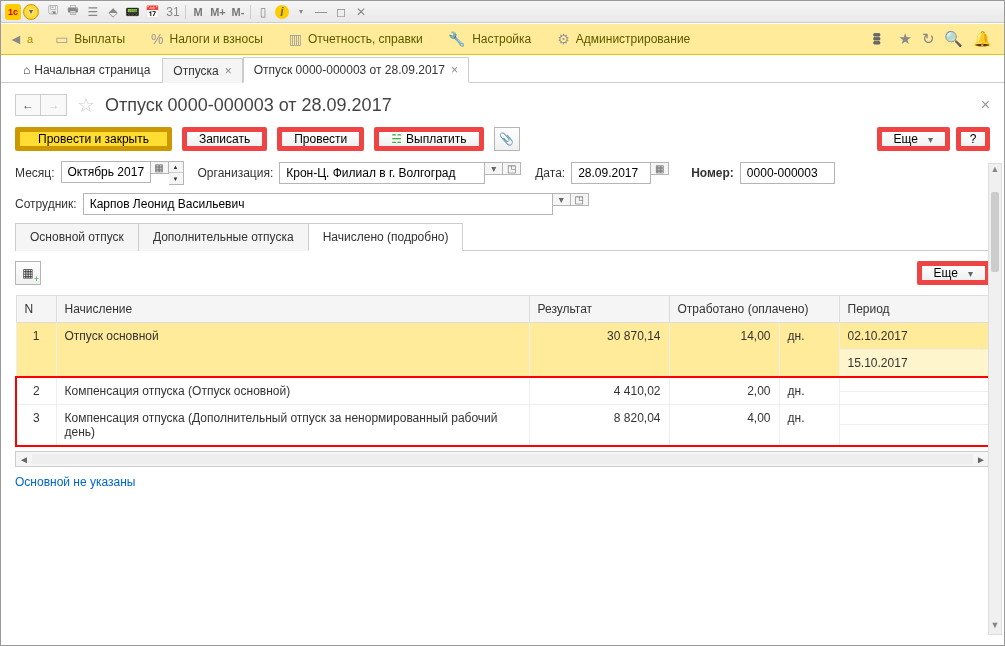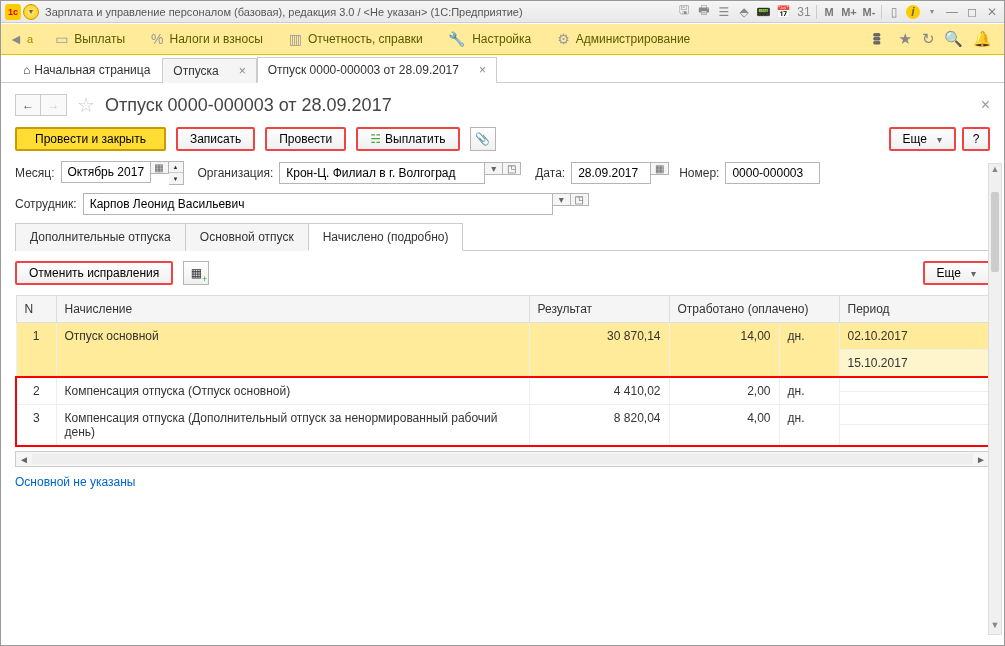--- a/index.html
+++ b/index.html
@@ -16,32 +16,32 @@
 .titlebar .tb-icons .info { background: #ffcc00; border-radius: 50%; width: 14px; height: 14px; color: #666; font-style: italic; font-weight: bold; }
 .menubar { height: 32px; background: #ffeb99; border-top: 1px solid #fff; border-bottom: 1px solid #e6c200; display: flex; align-items: center; padding: 0 6px; gap: 2px; }
 .menubar .nav-arrow { width: 18px; height: 18px; display: inline-flex; align-items: center; justify-content: center; color: #888; cursor: pointer; font-size: 14px; }
 .menubar .mitem { display: flex; align-items: center; gap: 6px; padding: 4px 12px; color: #5a5a00; cursor: pointer; font-size: 12px; }
 .menubar .micon { font-size: 14px; color: #999; }
 .menubar .right-icons { margin-left: auto; display: flex; gap: 10px; align-items: center; padding-right: 6px; }
 .menubar .right-icons span { color: #888; font-size: 15px; cursor: pointer; }
 .menubar .right-icons .apps { letter-spacing: -3px; font-size: 8px; line-height: 4px; width: 16px; color: #666; }
 .tabbar { height: 28px; border-bottom: 1px solid #ccc; display: flex; align-items: flex-end; padding: 0 10px; gap: 0; background: #fff; }
 .tabbar .hometab { display: flex; align-items: center; gap: 4px; padding: 5px 12px; cursor: pointer; font-size: 12px; }
-.tabbar .tab { display: flex; align-items: center; gap: 20px; padding: 5px 10px; border: 1px solid #ccc; border-bottom: none; background: #f5f5f5; cursor: pointer; margin-bottom: -1px; font-size: 12px; }
+.tabbar .tab { display: flex; align-items: center; gap: 6px; padding: 5px 10px; border: 1px solid #ccc; border-bottom: none; background: #f5f5f5; cursor: pointer; margin-bottom: -1px; font-size: 12px; }
 .tabbar .tab.active { background: #fff; border-bottom: 1px solid #fff; }
 .tabbar .tab .x { color: #888; cursor: pointer; }
 .content { flex: 1; padding: 10px 14px; overflow: hidden; position: relative; }
 .doc-header { display: flex; align-items: center; gap: 10px; margin-bottom: 10px; }
 .nav-btn { width: 26px; height: 22px; border: 1px solid #ccc; background: #f9f9f9; display: inline-flex; align-items: center; justify-content: center; cursor: pointer; color: #555; }
 .nav-btn.disabled { color: #ccc; }
 .star { font-size: 20px; color: #ccc; cursor: pointer; }
 .doc-title { font-size: 18px; color: #444; }
 .close-doc { margin-left: auto; font-size: 16px; color: #999; cursor: pointer; }
 .toolbar-row { display: flex; align-items: center; gap: 10px; margin-bottom: 10px; }
-.btn { border: 2px solid #ef4444; background: linear-gradient(#fefefe,#f0f0f0); padding: 4px 12px; cursor: pointer; font-size: 12px; border-radius: 2px; display: inline-flex; align-items: center; gap: 4px; height: 24px; }
+.btn { border: 5px solid #ef4444; background: linear-gradient(#fefefe,#f0f0f0); padding: 4px 12px; cursor: pointer; font-size: 12px; border-radius: 2px; display: inline-flex; align-items: center; gap: 4px; height: 24px; }
 .btn.primary { background: #ffdd33; border-color: #cc9900; font-weight: normal; padding: 4px 18px; }
 .btn.dd::after { content: "▾"; margin-left: 6px; color: #666; font-size: 10px; }
 .iconbtn { width: 26px; height: 24px; border: 1px solid #b5b5b5; background: linear-gradient(#fefefe,#f0f0f0); display: inline-flex; align-items: center; justify-content: center; cursor: pointer; }
 .form-row { display: flex; align-items: center; gap: 6px; margin-bottom: 8px; font-size: 12px; flex-wrap: nowrap; }
 .form-row label { white-space: nowrap; }
 .input-group { display: flex; align-items: flex-start; }
 .input { border: 1px solid #b5b5b5; padding: 3px 6px; font-size: 12px; height: 22px; }
 .input-btn { width: 18px; border: 1px solid #b5b5b5; border-left: none; background: #f5f5f5; display: inline-flex; align-items: center; justify-content: center; font-size: 10px; cursor: pointer; color: #666; }
 .spinner { display: flex; flex-direction: column; border: 1px solid #b5b5b5; border-left: none; }
 .spinner span { width: 14px; height: 11px; font-size: 6px; display: flex; align-items: center; justify-content: center; background: #f5f5f5; cursor: pointer; }
@@ -67,21 +67,20 @@
 table { border-collapse: collapse; }
 </style>
 </head>
 <body>
 
 <div class="window">
 
   <div class="titlebar">
     <span class="logo">1c</span>
     <span class="dd">▾</span>
-    <span class="title-text">Зарплата и управление персоналом (базовая), редакция 3.0 / &lt;Не указан&gt;  (1С:Предприятие)</span>
     <div class="tb-icons">
       <span>🖫</span>
       <span>🖶</span>
       <span>☰</span>
       <span>⬘</span>
       <span>📟</span>
       <span>📅</span>
       <span>31</span>
       <span class="sep"></span>
       <span class="m">M</span>
@@ -184,41 +183,40 @@
       <div class="input-group">
         <input class="input" style="width: 206px;" value="Крон-Ц. Филиал в г. Волгоград">
         <span class="input-btn">▾</span>
         <span class="input-btn">◳</span>
       </div>
       <label style="margin-left:8px;">Дата:</label>
       <div class="input-group">
         <input class="input" style="width: 80px;" value="28.09.2017">
         <span class="input-btn">▦</span>
       </div>
-      <label style="margin-left:4px;">Номер:</label>
+      <label style="margin-left:16px;font-weight:bold;">Номер:</label>
       <input class="input" style="width: 95px;" value="0000-000003">
     </div>
 
     <div class="form-row">
       <label>Сотрудник:</label>
       <div class="input-group">
         <input class="input" style="width: 470px;" value="Карпов Леонид Васильевич">
         <span class="input-btn">▾</span>
         <span class="input-btn">◳</span>
       </div>
     </div>
 
     <div class="inner-tabs">
+      <div class="inner-tab">Основной отпуск</div>
       <div class="inner-tab">Дополнительные отпуска</div>
-      <div class="inner-tab">Основной отпуск</div>
       <div class="inner-tab active">Начислено (подробно)</div>
     </div>
 
     <div class="sub-toolbar">
-      <button class="btn">Отменить исправления</button>
       <span class="iconbtn" style="position:relative;">▦<span style="position:absolute;right:1px;bottom:0;font-size:9px;color:#3a3;">+</span></span>
       <button class="btn dd" style="margin-left:auto;">Еще</button>
     </div>
 
     <table class="data-table">
       <thead>
         <tr>
           <th style="width:40px;">N</th>
           <th>Начисление</th>
           <th style="width:140px;">Результат</th>

